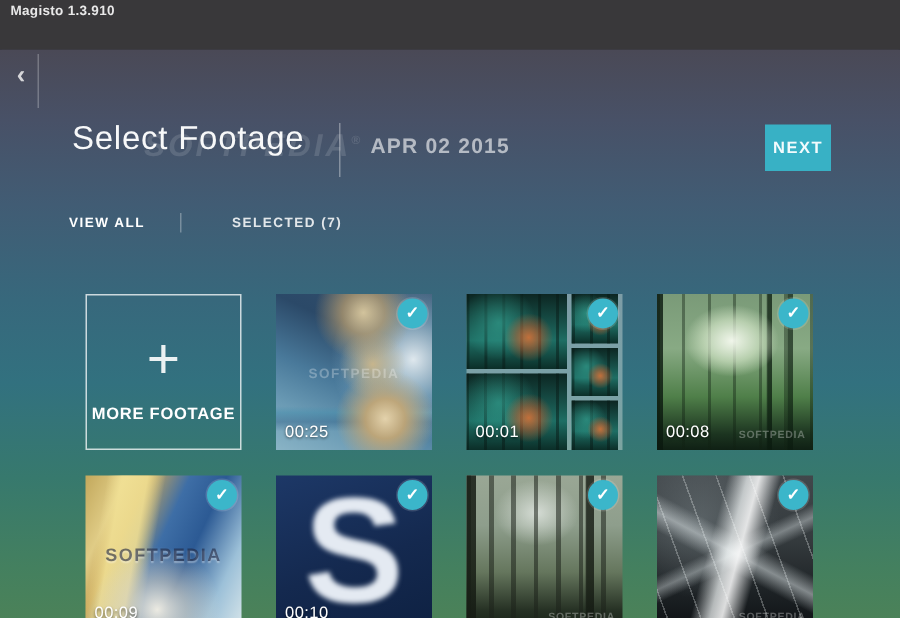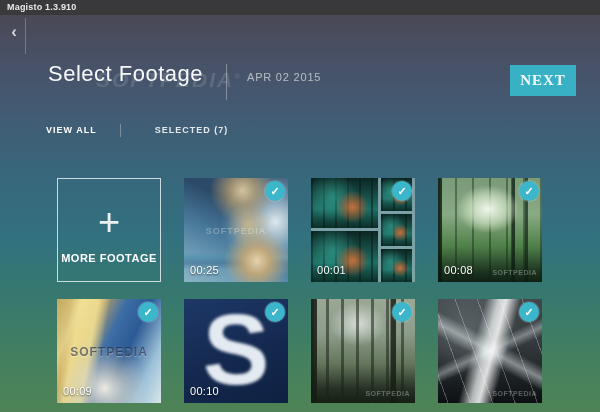--- a/index.html
+++ b/index.html
@@ -1,38 +1,38 @@
 <!DOCTYPE html>
 <html><head>
 <meta charset="utf-8">
 <style>
   html,body{margin:0;padding:0;background:#222;}
   body{width:600px;height:412px;overflow:hidden;font-family:"Liberation Sans",sans-serif;-webkit-font-smoothing:antialiased;}
   .window{width:600px;height:412px;position:relative;box-shadow:inset 0 0 0 1px rgba(0,0,0,.25);}
 
   
-  .titlebar{height:15px;background:#39383a;color:#e9e9e9;font-size:9px;font-weight:bold;line-height:15px;padding-left:7px;letter-spacing:.2px;}
+  .titlebar{height:33px;background:#39383a;color:#e9e9e9;font-size:9px;font-weight:bold;line-height:15px;padding-left:7px;letter-spacing:.2px;}
 
   
   .main{position:relative;width:600px;height:397px;
     background:linear-gradient(180deg,#4a4956 0%,#485167 12%,#415c74 26%,#37687c 42%,#32717f 56%,#37796d 72%,#44805f 87%,#4f8355 100%);}
 
   
   .back-btn{position:absolute;left:5px;top:4px;width:18px;height:26px;color:#d6d6d9;font-size:17px;line-height:26px;text-align:center;font-weight:bold;cursor:pointer;}
   .back-divider{position:absolute;left:25px;top:3px;width:1px;height:36px;background:rgba(255,255,255,.25);}
 
   
   .page-title{position:absolute;left:48px;top:46px;font-size:22px;font-weight:300;color:#f7f8f9;letter-spacing:.5px;}
   .header-watermark{position:absolute;left:96px;top:53px;font-size:21px;font-weight:800;letter-spacing:2px;color:rgba(255,255,255,.13);font-style:italic;text-align:center;}
   .header-watermark sup{font-size:8px;}
   .header-divider{position:absolute;left:226px;top:49px;width:1px;height:36px;background:rgba(255,255,255,.35);}
   .album{position:absolute;left:247px;top:52px;color:#fff;}
   .album-title{font-size:13px;font-weight:bold;letter-spacing:.2px;}
-  .album-sub{margin-top:4px;font-size:11px;font-weight:normal;letter-spacing:.8px;color:rgba(255,255,255,.6);}
-  .next-btn{position:absolute;left:510px;top:50px;width:66px;height:31px;background:#38b1c5;border:none;color:#f2fbfd;font-family:Liberation Serif, serif;font-size:15px;font-weight:bold;letter-spacing:1px;cursor:pointer;display:flex;align-items:center;justify-content:center;}
+  .album-sub{margin-top:4px;font-size:14px;font-weight:bold;letter-spacing:.8px;color:rgba(255,255,255,.6);}
+  .next-btn{position:absolute;left:510px;top:50px;width:44px;height:31px;background:#38b1c5;border:none;color:#f2fbfd;font-family:Liberation Sans, sans-serif;font-size:11px;font-weight:bold;letter-spacing:1px;cursor:pointer;display:flex;align-items:center;justify-content:center;}
 
   
   .tabs{position:absolute;left:46px;top:107px;height:16px;display:flex;align-items:center;color:#fff;}
   .tab{font-size:9px;font-weight:bold;letter-spacing:1px;cursor:pointer;text-align:center;}
   .tab.dim{color:rgba(255,255,255,.85);padding-left:12px;}
   .tab-divider{width:1px;height:13px;background:rgba(255,255,255,.3);margin:0 22px 0 23px;}
 
   
   .grid{position:absolute;left:57px;top:163px;display:grid;grid-template-columns:repeat(4,104px);grid-auto-rows:104px;column-gap:23px;row-gap:17px;}
   .tile{position:relative;width:104px;height:104px;cursor:pointer;}

